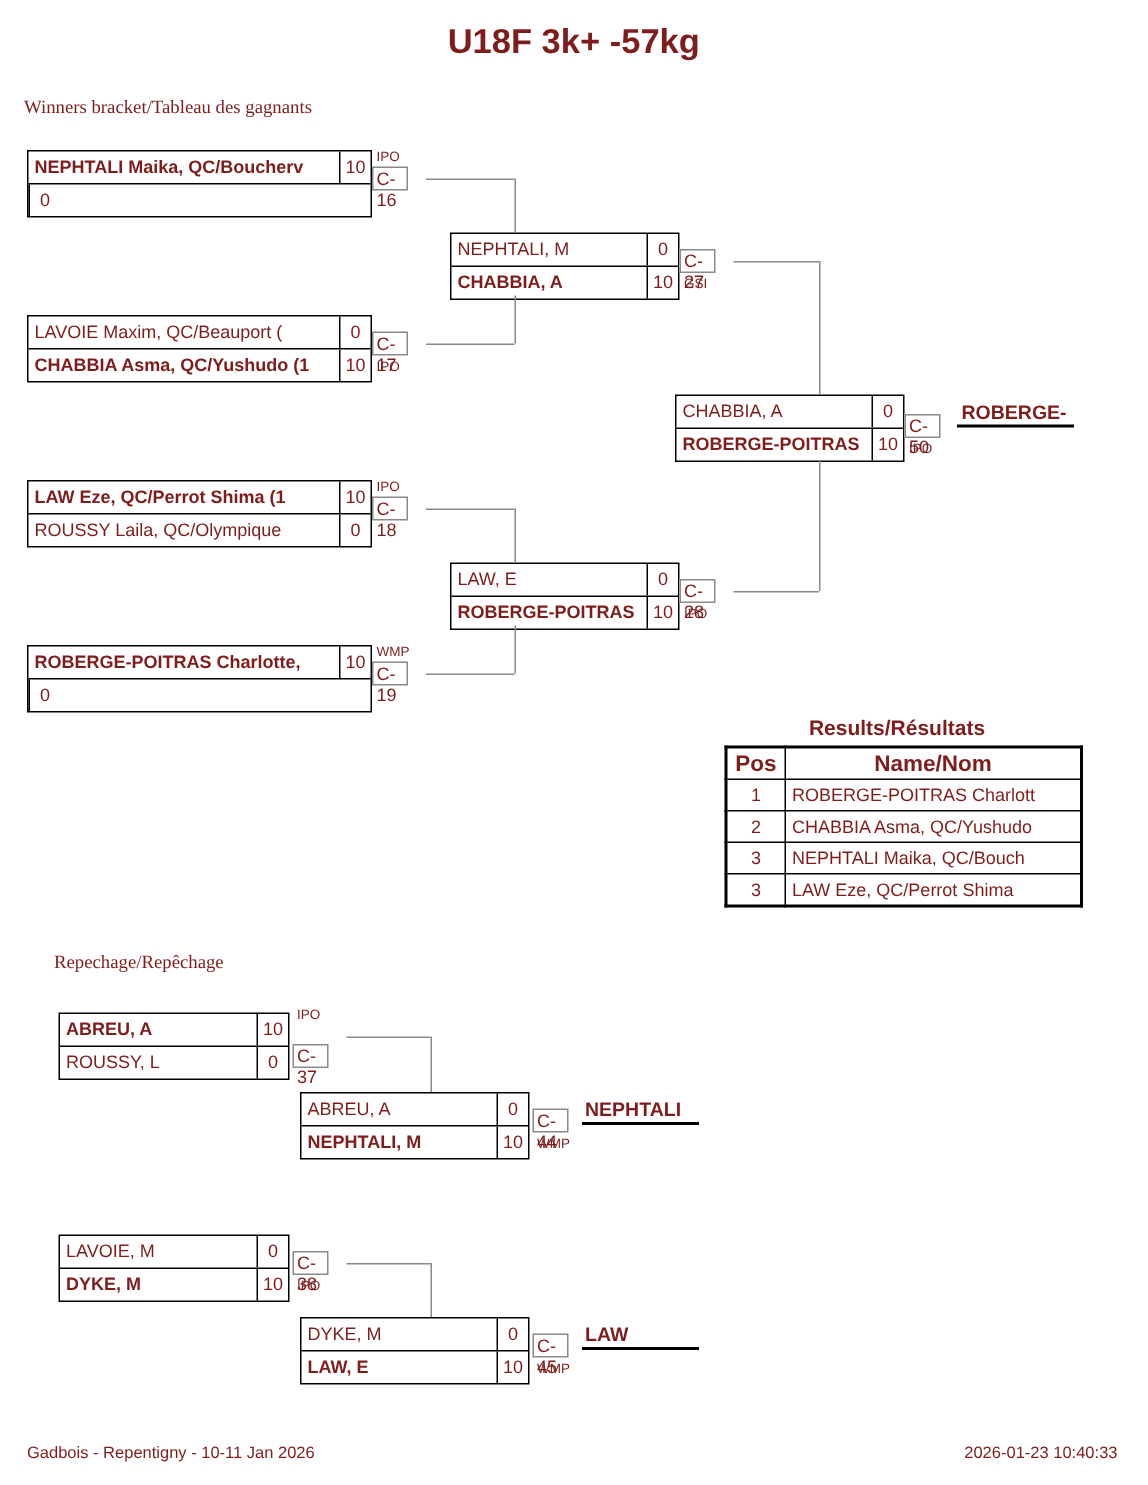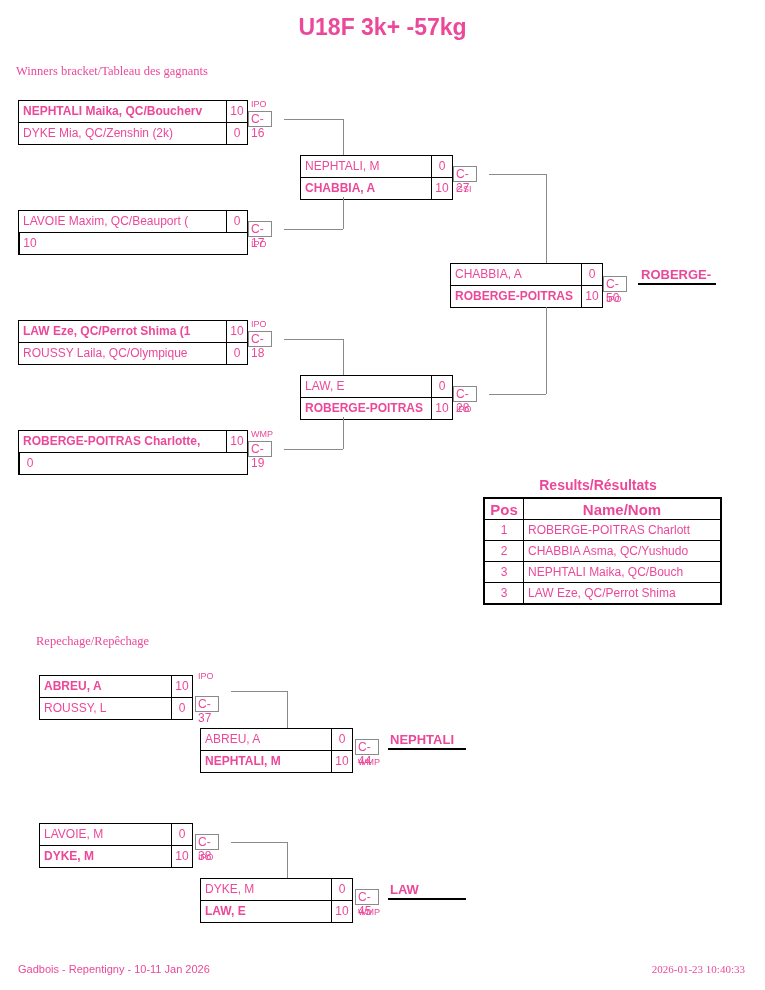--- a/index.html
+++ b/index.html
@@ -1,17 +1,17 @@
 <!DOCTYPE html>
 <html><head>
 <meta charset="utf-8">
 <style>
   html,body{margin:0;padding:0;background:#fff;}
   #page{position:relative;width:765px;height:990px;background:#ffffff;overflow:hidden;
-        font-family:"Liberation Sans",sans-serif;color:#ec4899;}
+        font-family:"Liberation Sans",sans-serif;color:#7f1d1d;}
   .abs{position:absolute;}
   #title{width:765px;text-align:center;top:14px;left:0;font-size:23px;font-weight:bold;
          font-family:"Liberation Sans",sans-serif;}
   .section-label{font-family:"Liberation Serif",serif;font-size:12.5px;}
   
   .match{position:absolute;box-sizing:border-box;border:1px solid #000;background:#fff;}
   .mrow{display:flex;height:21px;line-height:21px;}
   .mrow + .mrow{border-top:1px solid #000;}
   .pname{flex:1;font-size:12px;padding-left:4px;white-space:nowrap;overflow:hidden;}
   .pscore{width:20px;border-left:1px solid #000;text-align:center;font-size:12px;}
@@ -43,35 +43,35 @@
 
   <div id="title" class="abs">U18F 3k+ -57kg</div>
   <div class="abs section-label" style="left:16px;top:64px;">Winners bracket/Tableau des gagnants</div>
 
   <div class="match" style="left:18px;top:100px;width:230px;">
     <div class="mrow">
       <span class="pname win">NEPHTALI Maika, QC/Boucherv</span>
       <span class="pscore">10</span>
     </div>
     <div class="mrow">
-      <span class="pname">DYKE Mia, QC/Zenshin (2k)</span>
       <span class="pscore">0</span>
     </div>
   </div>
   <div class="note" style="left:251px;top:99px;">IPO</div>
   <div class="mlabel" style="left:248px;top:111px;">C-16</div>
   <div class="hline" style="left:284px;top:119px;width:59px;"></div>
   <div class="vline" style="left:343px;top:119px;height:36px;"></div>
 
   <div class="match" style="left:18px;top:210px;width:230px;">
     <div class="mrow">
       <span class="pname">LAVOIE Maxim, QC/Beauport (</span>
       <span class="pscore">0</span>
     </div>
     <div class="mrow">
+      <span class="pname win">CHABBIA Asma, QC/Yushudo (1</span>
       <span class="pscore">10</span>
     </div>
   </div>
   <div class="mlabel" style="left:248px;top:221px;">C-17</div>
   <div class="note" style="left:251px;top:239px;">IPO</div>
   <div class="hline" style="left:284px;top:229px;width:59px;"></div>
   <div class="vline" style="left:343px;top:197px;height:32px;"></div>
 
   <div class="match" style="left:18px;top:320px;width:230px;">
     <div class="mrow">
@@ -229,15 +229,15 @@
       <span class="pname win">LAW, E</span>
       <span class="pscore">10</span>
     </div>
   </div>
   <div class="mlabel" style="left:355px;top:889px;">C-45</div>
   <div class="note" style="left:358px;top:907px;">WMP</div>
   <div class="winner-name" style="left:390px;top:882px;">LAW</div>
   <div class="winline" style="left:388px;top:898px;width:78px;"></div>
 
   <div class="abs footer" style="left:18px;top:963px;">Gadbois - Repentigny - 10-11 Jan 2026</div>
-  <div class="abs footer" style="right:20px;top:963px;font-family:Liberation Serif, serif;">2026-01-23 10:40:33</div>
+  <div class="abs footer" style="right:20px;top:963px;">2026-01-23 10:40:33</div>
 
 </div>
 
 </body></html>

